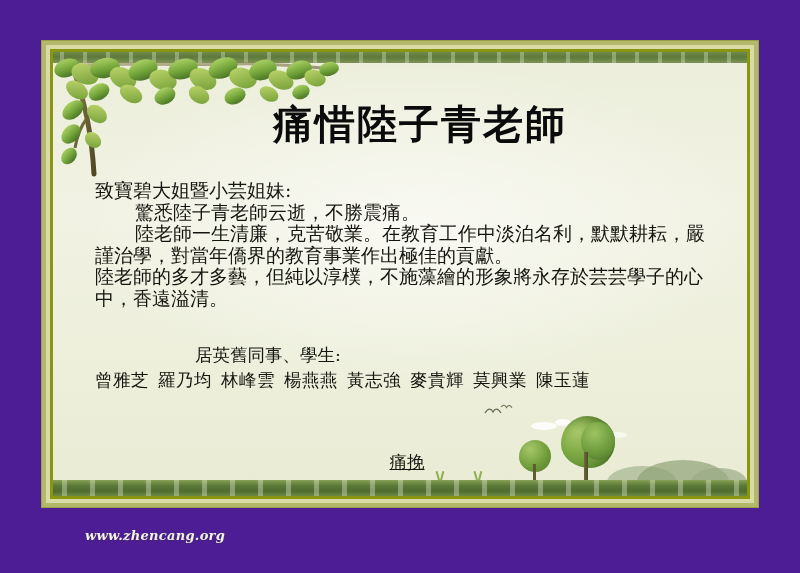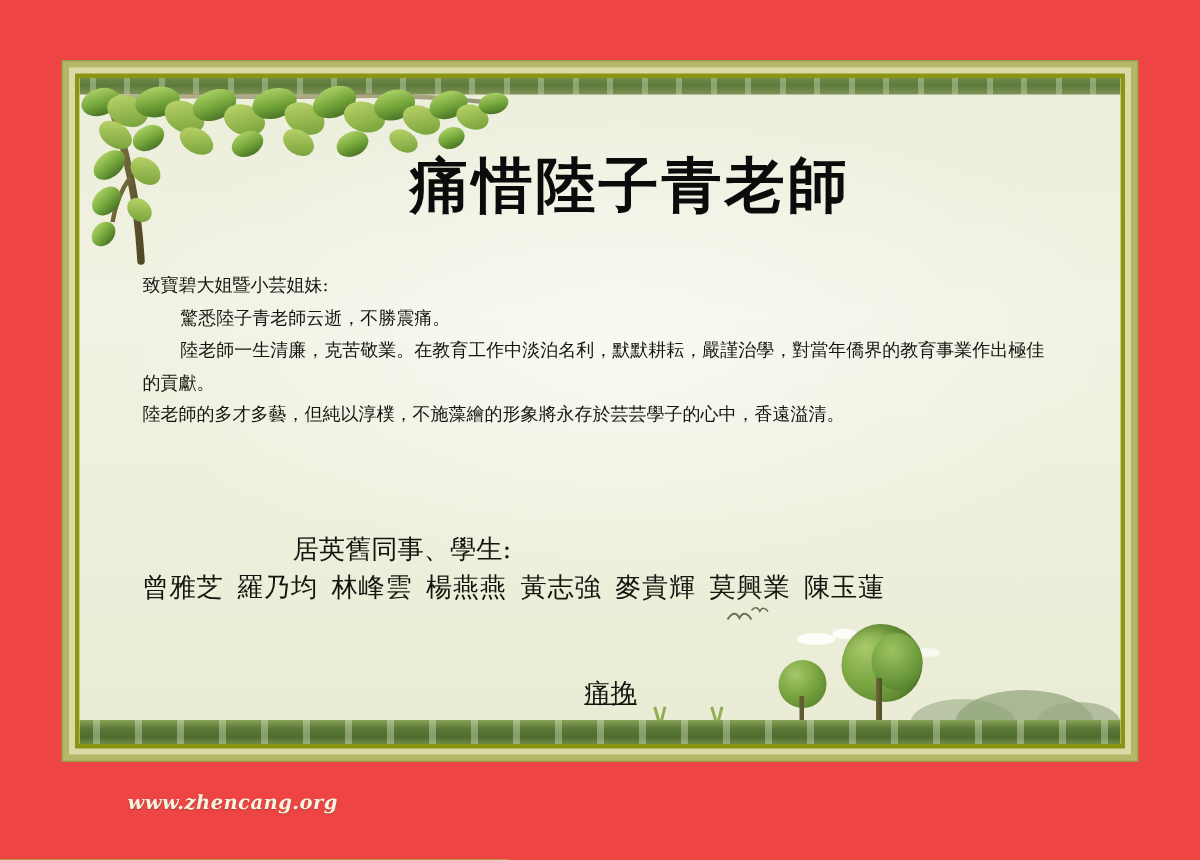--- a/index.html
+++ b/index.html
@@ -12,21 +12,21 @@
     height: 573px;
     overflow: hidden;
     font-family: "DejaVu Serif", "Liberation Serif", serif;
   }
 
   
   #page {
     position: relative;
     width: 800px;
     height: 573px;
-    background: #ef4444;
+    background: #4c1d95;
   }
 
   
   #frame-outer {
     position: absolute;
     left: 42px;
     top: 41px;
     width: 716px;
     height: 466px;
     background: #b4b96a;
@@ -264,42 +264,41 @@
     letter-spacing: 2px;
     color: #0b0b0b;
     line-height: 1;
   }
 
   #body-block {
     position: absolute;
     left: 42px;
     top: 128px;
     width: 612px;
-    font-size: 12px;
+    font-size: 19px;
     line-height: 21.5px;
     color: #15150f;
     font-family: "DejaVu Serif", "Liberation Serif", serif;
   }
   #body-block p { margin: 0; }
   .indent { text-indent: 2.1em; }
 
   #signers {
     position: absolute;
     left: 42px;
     top: 292px;
     width: 612px;
     font-size: 17.5px;
     line-height: 23px;
     color: #15150f;
   }
   #signers-heading {
     text-align: left;
     padding-left: 100px;
     margin-bottom: 2px;
-    margin-top: 12px;
   }
   .signer-row {
     white-space: nowrap;
     letter-spacing: .5px;
   }
   .signer-name { margin-right: 9px; }
   .signer-name:last-child { margin-right: 0; }
 
   #closing {
     position: absolute;

